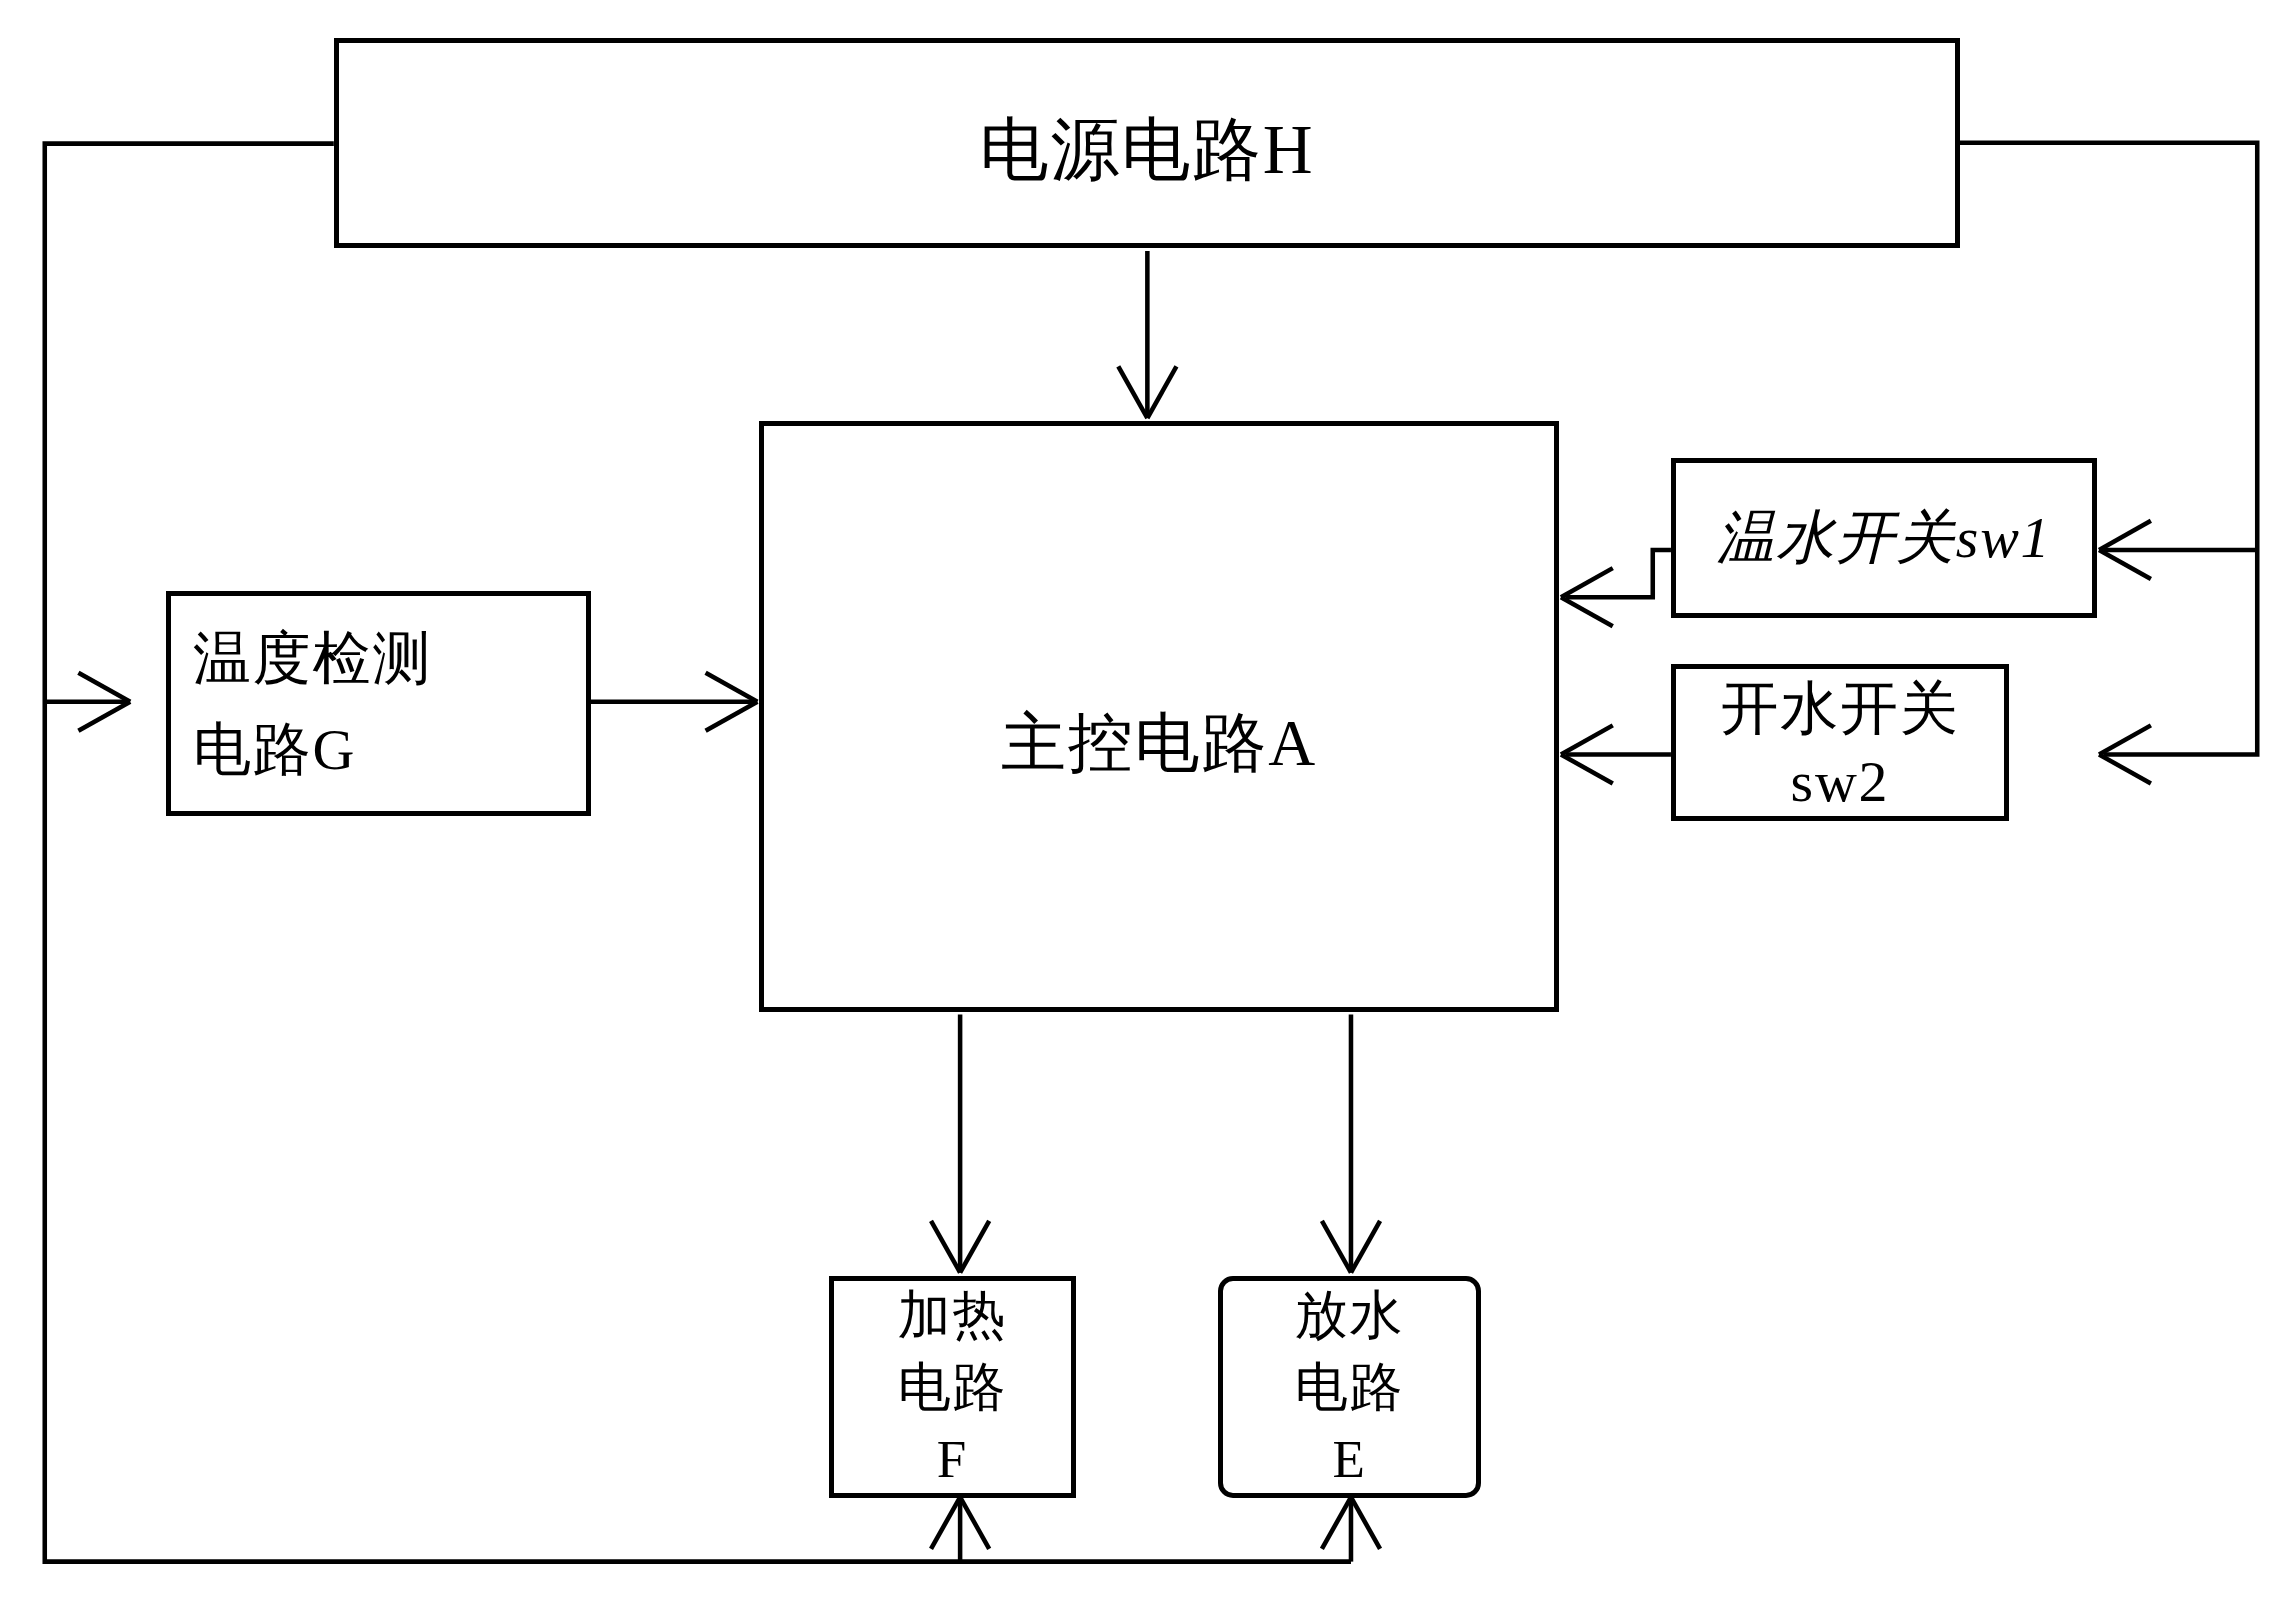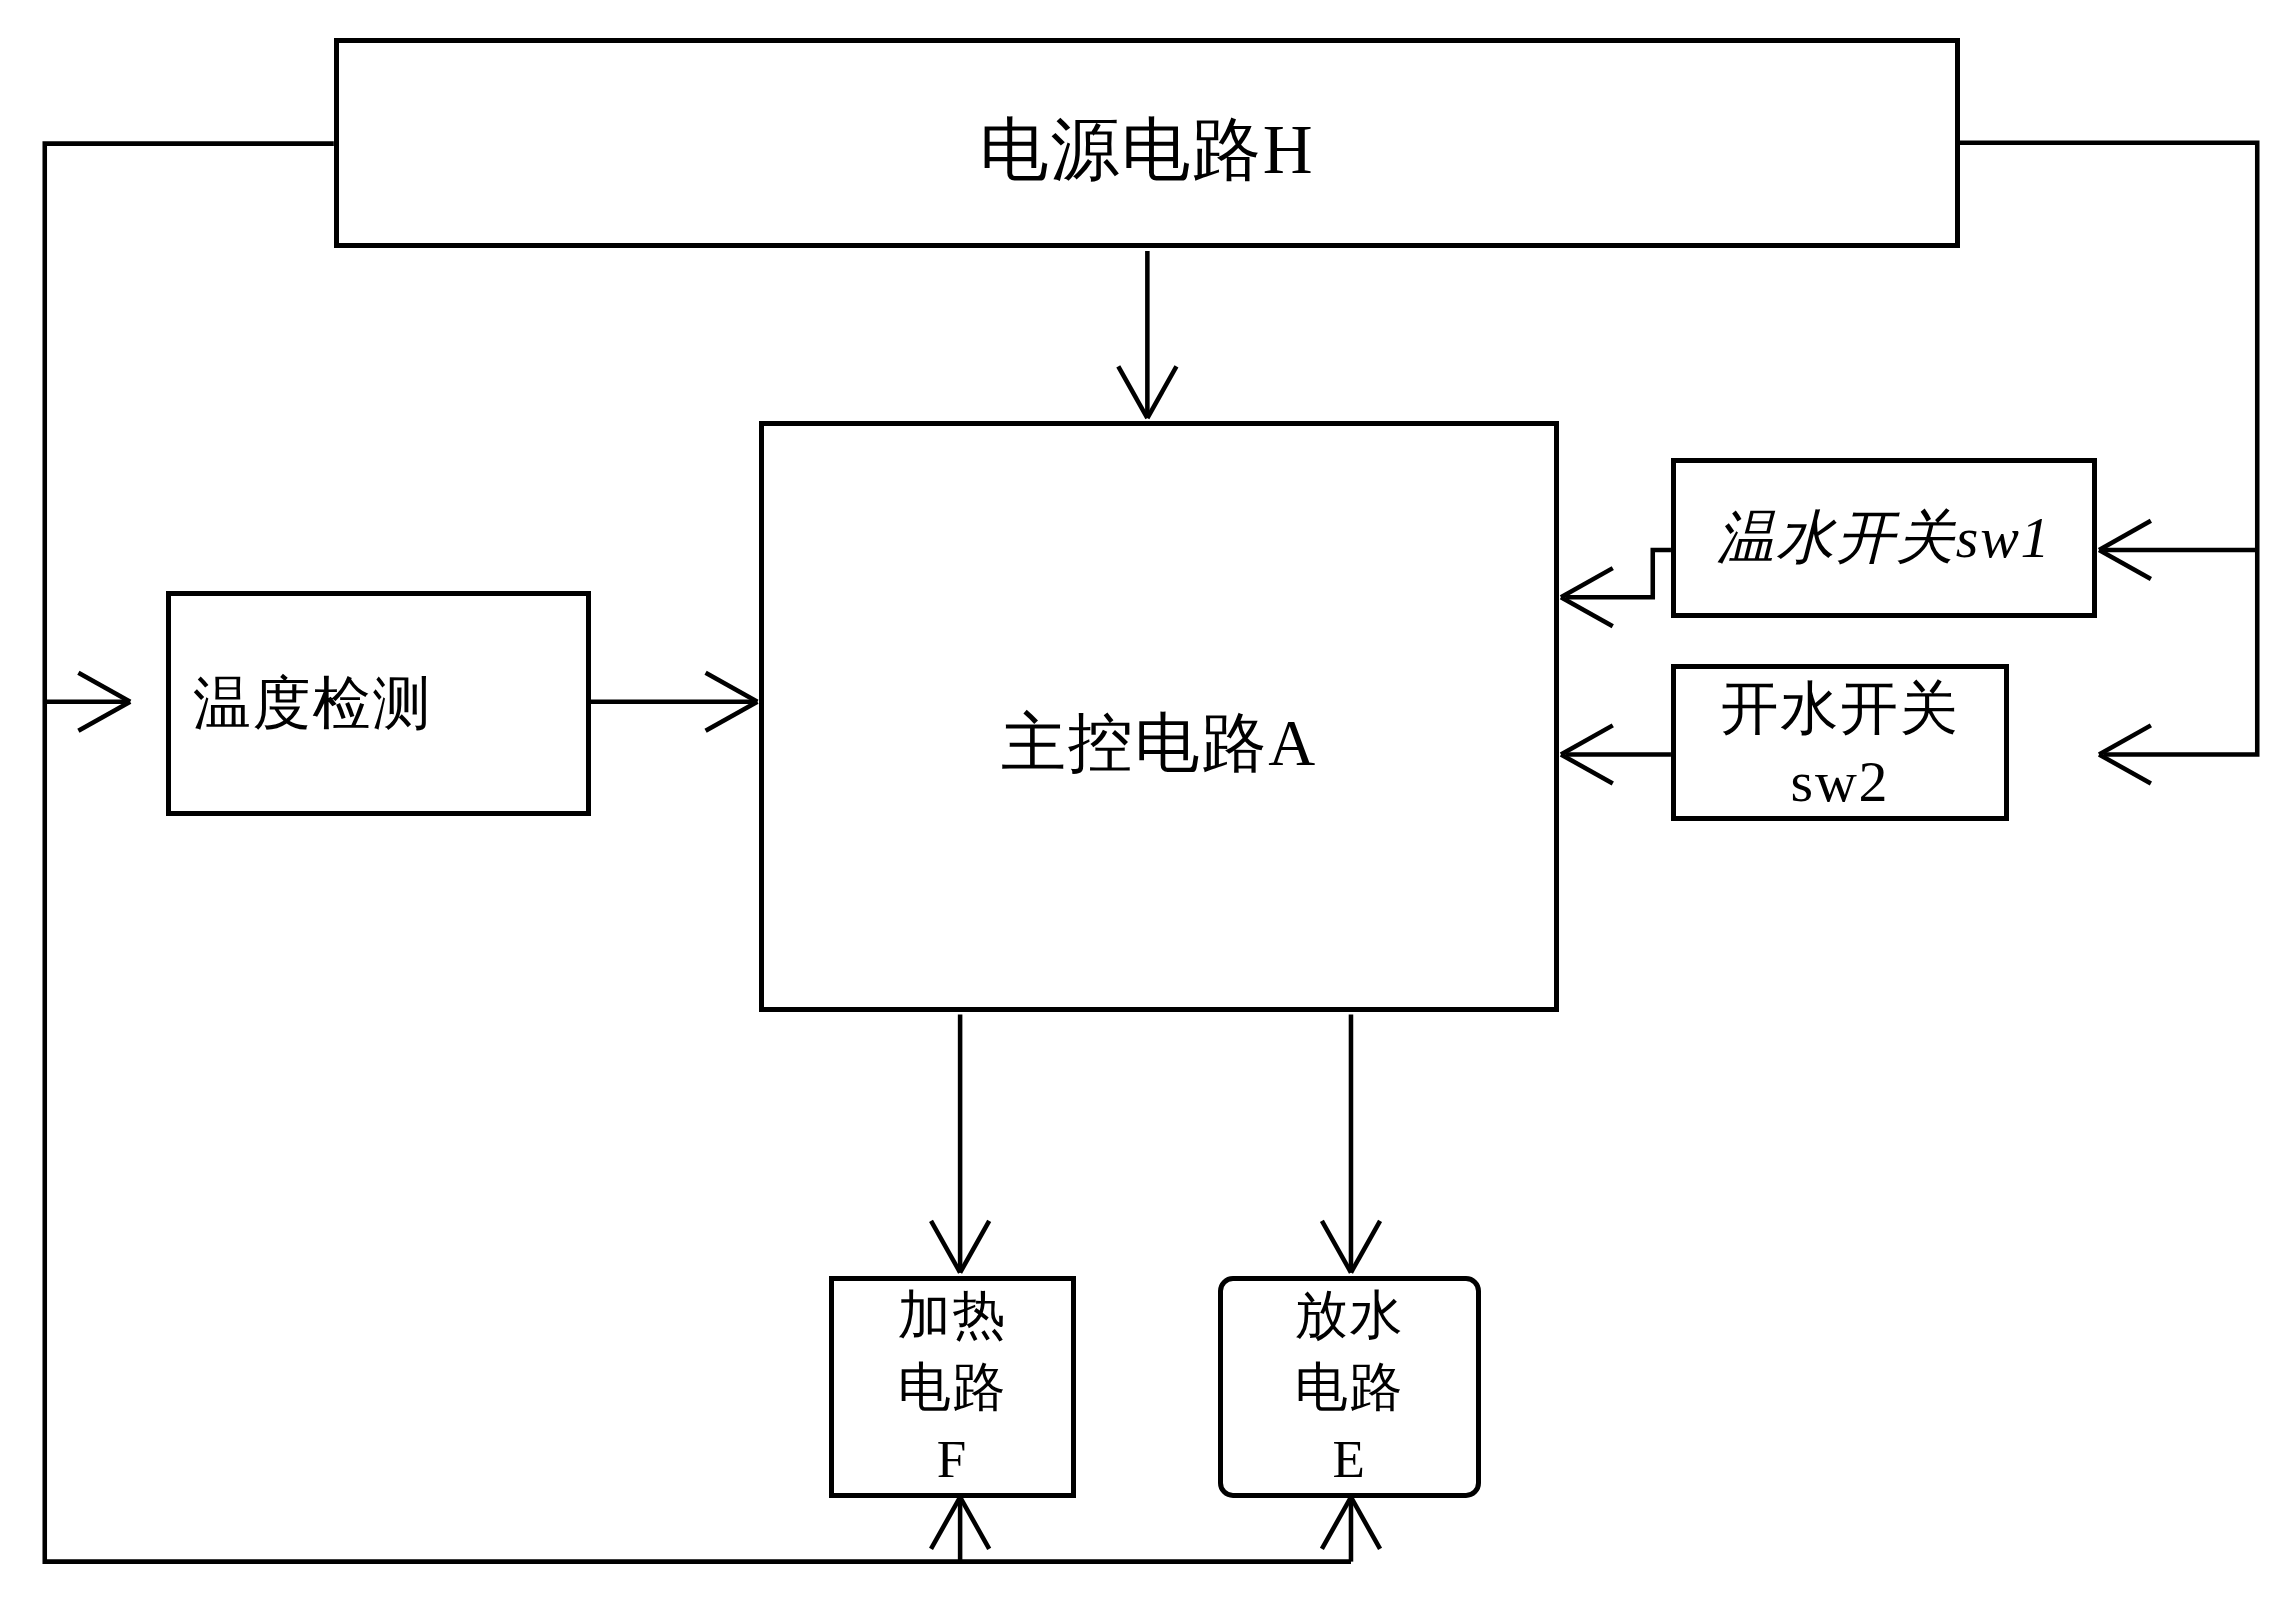--- a/index.html
+++ b/index.html
@@ -155,20 +155,21 @@
     <span class="lbl">主控电路A</span>
   </div>
 
   <div class="block block-power">
     <span class="lbl">电源电路H</span>
   </div>
 
   <div class="block block-temp">
     <span>
       <span class="line">温度检测</span>
+      <span class="line">电路G</span>
     </span>
   </div>
 
   <div class="block block-sw1">
     <span class="lbl">温水开关sw1</span>
   </div>
 
   <div class="block block-sw2">
     <span class="lbl">开水开关sw2</span>
   </div>

